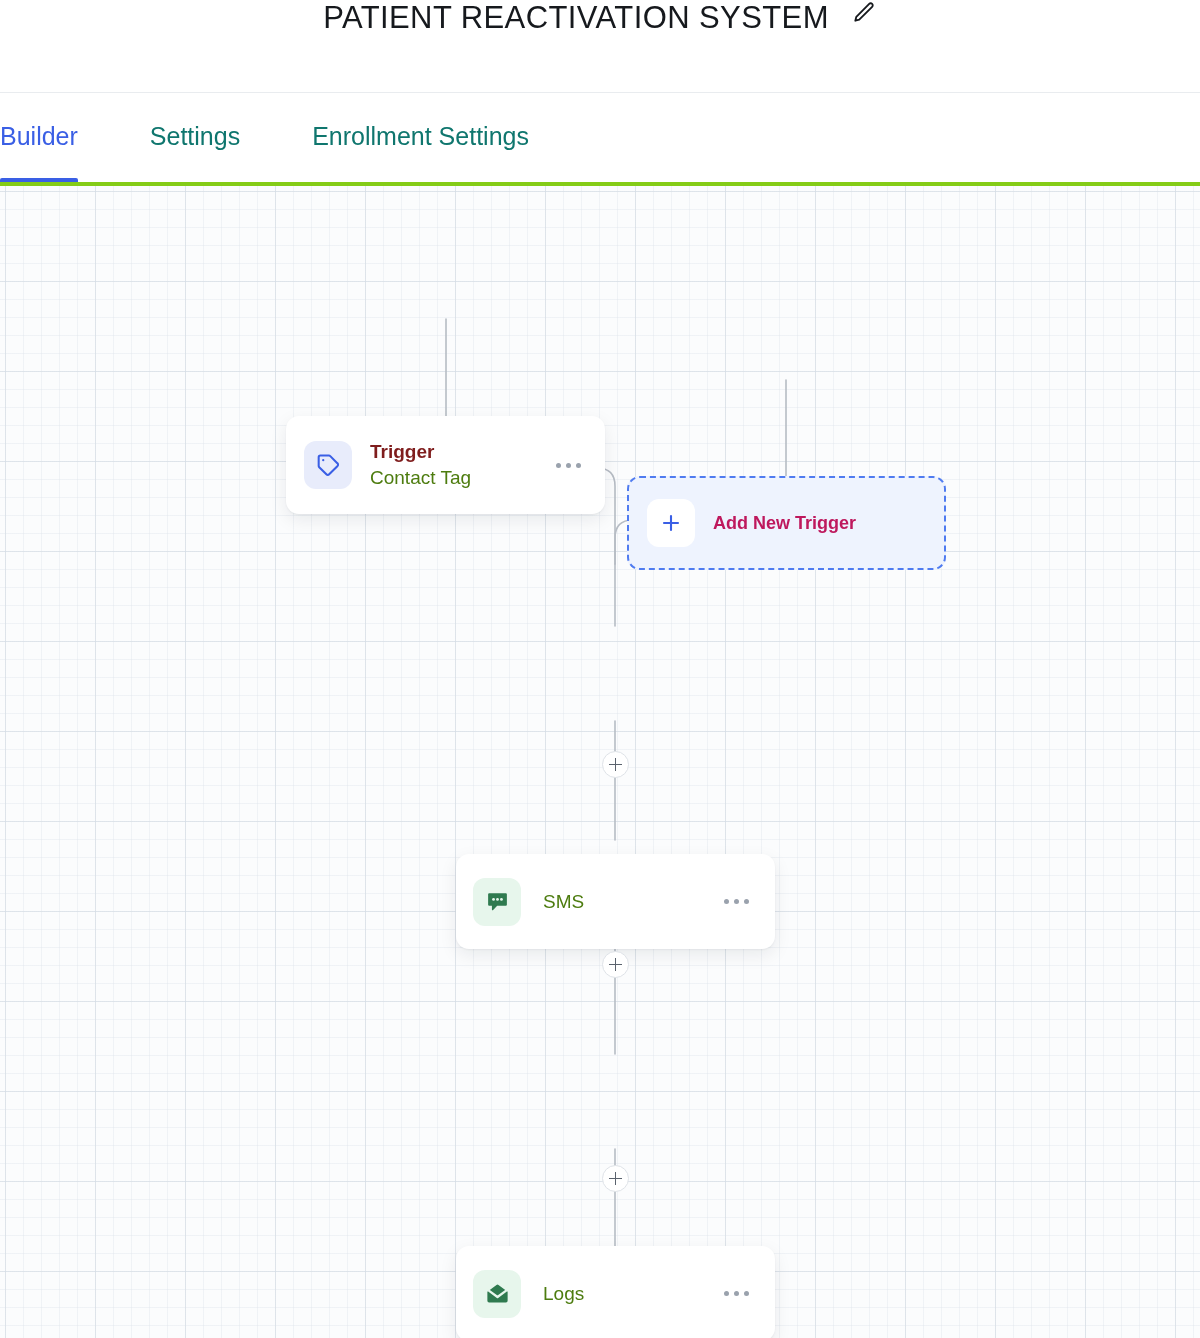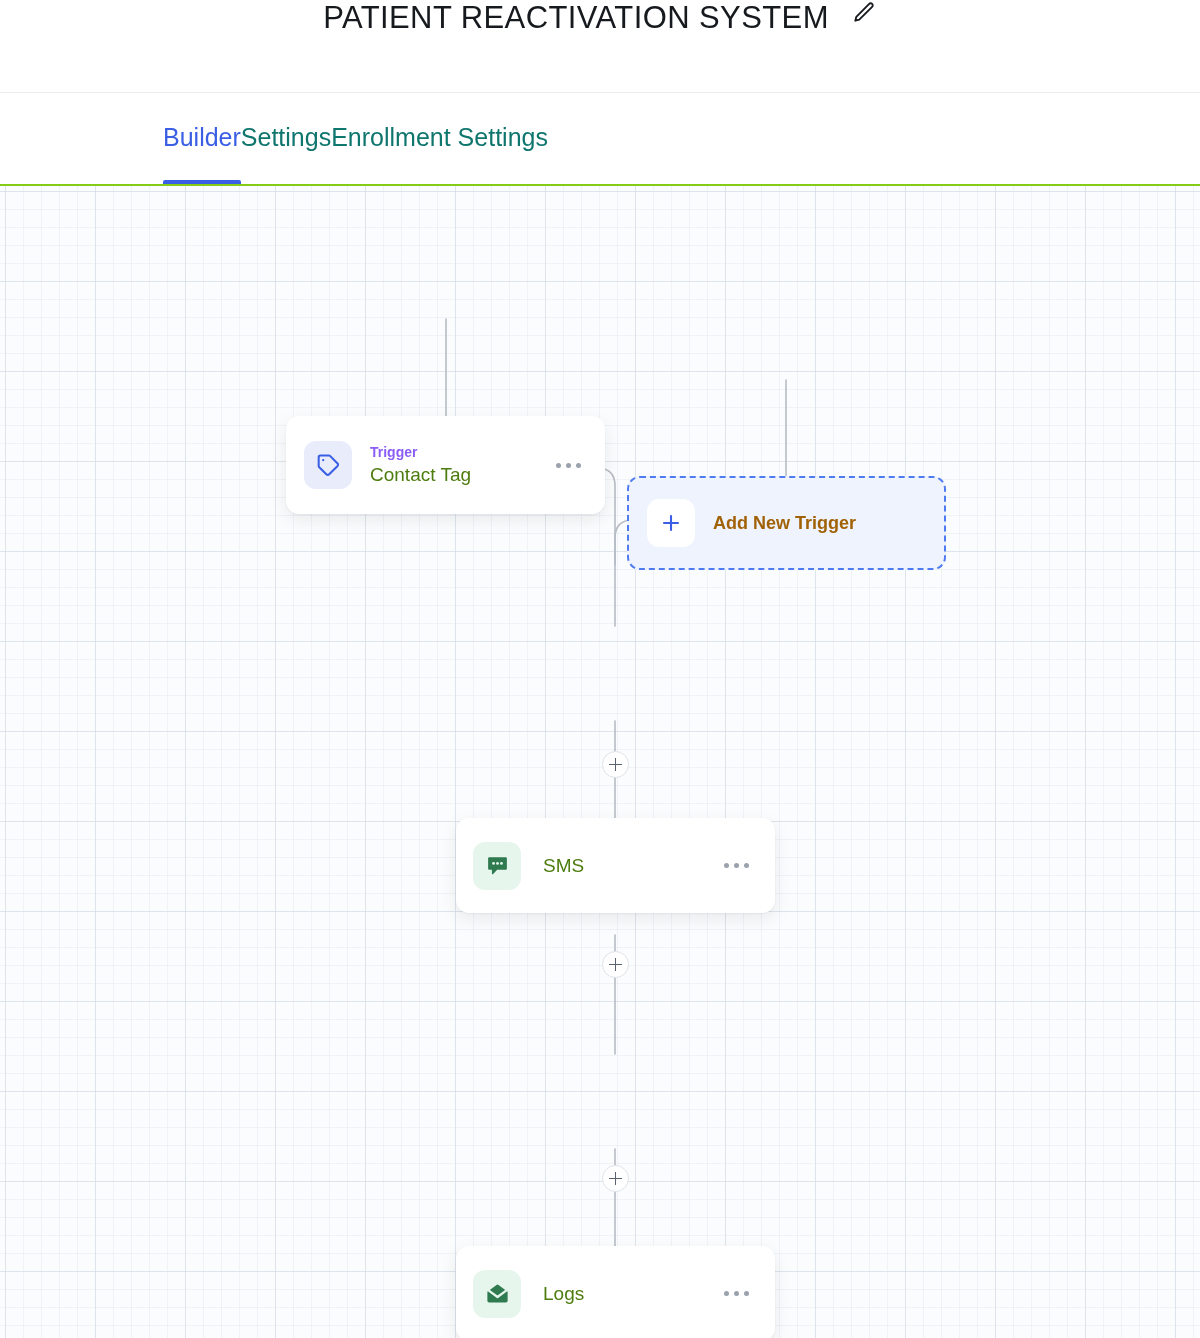--- a/index.html
+++ b/index.html
@@ -41,24 +41,24 @@
     width: 26px;
     height: 26px;
     display: block;
     cursor: pointer;
   }
 
   
   .tab-bar {
     height: 93px;
     background: #ffffff;
-    border-bottom: 2px solid #84cc16;
+    border-bottom: 4px solid #84cc16;
     display: flex;
     align-items: stretch;
-    padding-left: 163px;
+    gap: 72px;
   }
 
   .tab {
     position: relative;
     display: flex;
     align-items: center;
     font-size: 25px;
     font-weight: 400;
     color: #0f766e;
     cursor: pointer;
@@ -134,23 +134,23 @@
 
   .node-text {
     display: flex;
     flex-direction: column;
     justify-content: center;
     flex: 1 1 auto;
     min-width: 0;
   }
 
   .node-kicker {
-    font-size: 14px;
+    font-size: 19px;
     font-weight: 700;
-    color: #8b5cf6;
+    color: #7f1d1d;
     line-height: 1.35;
   }
 
   .node-label {
     font-size: 19px;
     font-weight: 400;
     color: #4d7c0f;
     line-height: 1.35;
   }
 
@@ -204,25 +204,25 @@
     border-radius: 12px;
     background: #ffffff;
     display: flex;
     align-items: center;
     justify-content: center;
     flex: 0 0 auto;
   }
   .add-trigger-label {
     font-size: 18px;
     font-weight: 700;
-    color: #a16207;
-  }
-
-  
-  #node-sms   { left: 456px; top: 632px;  width: 319px; height: 95px; }
+    color: #be185d;
+  }
+
+  
+  #node-sms   { left: 456px; top: 668px;  width: 319px; height: 95px; }
   #node-wait  { left: 456px; top: 846px;  width: 319px; height: 95px; }
   #node-email { left: 456px; top: 1060px; width: 319px; height: 95px; }
 
   #node-sms, #node-wait, #node-email {
     padding: 0 24px 0 17px;
     gap: 22px;
   }
 
   #node-sms .node-icon   { background: #e7f6ec; }
   #node-wait .node-icon  { background: #f2edfd; }

